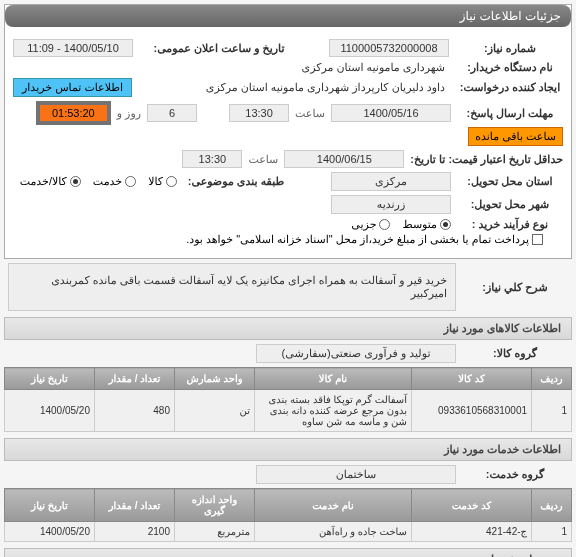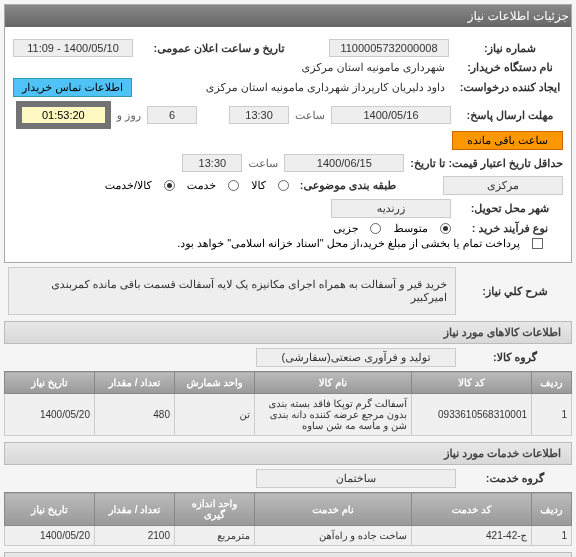--- a/index.html
+++ b/index.html
@@ -1,28 +1,28 @@
 <!DOCTYPE html>
 <html dir="rtl" lang="fa"><head>
 <meta charset="utf-8">
 <style>
 * { box-sizing: border-box; margin: 0; padding: 0; }
 body { font-family: Tahoma, Arial, sans-serif; font-size: 11px; background: #f5f5f5; direction: rtl; }
 .panel { border: 1px solid #aaa; margin: 4px; background: #fff; }
-.panel-header { background: linear-gradient(#888, #666); color: #fff; padding: 4px 2px; font-size: 12px; }
+.panel-header { background: linear-gradient(#888, #666); color: #fff; padding: 4px 10px; font-size: 12px; border-radius: 8px; }
 .panel-body { padding: 8px; }
 .row { display: flex; align-items: center; margin: 4px 0; flex-wrap: wrap; gap: 2px; }
 .label { font-weight: bold; color: #333; min-width: 110px; text-align: center; padding-left: 4px; }
 .value-box { background: #eee; border: 1px solid #ccc; padding: 2px 8px; min-width: 120px; text-align: center; color: #333; }
 .value-text { color: #333; padding: 0 6px; }
-.highlight-yellow { background: #fef9c3; border: 6px solid #737373; padding: 2px 20px; }
-.highlight-orange { background: #ff9800; color: #000; padding: 2px 14px; border: 1px solid #c60; }
+.highlight-yellow { background: #f97316; border: 4px solid #737373; padding: 2px 12px; }
+.highlight-orange { background: #ff9800; color: #000; padding: 2px 6px; border: 1px solid #c60; }
 .highlight-blue { background: #4fc3f7; color: #000; padding: 2px 8px; border: 1px solid #39a; }
 .radio-group { display: flex; gap: 12px; align-items: center; }
-.radio-item { display: flex; align-items: center; gap: 12px; }
+.radio-item { display: flex; align-items: center; gap: 3px; }
 .radio { width: 11px; height: 11px; border-radius: 50%; border: 1px solid #666; display: inline-block; position: relative; }
 .radio.checked::after { content: ""; width: 5px; height: 5px; background: #333; border-radius: 50%; position: absolute; top: 2px; left: 2px; }
 .checkbox { width: 11px; height: 11px; border: 1px solid #666; display: inline-block; }
 .section-title { background: linear-gradient(#e8e8e8, #d8d8d8); border: 1px solid #bbb; padding: 4px 10px; font-weight: bold; color: #444; margin: 6px 4px 2px; }
 .long-value { background: #eee; border: 1px solid #ccc; padding: 10px 8px; flex: 1; color: #333; }
 table { width: calc(100% - 8px); border-collapse: collapse; margin: 4px; font-size: 10px; }
 th { background: linear-gradient(#bbb, #999); color: #fff; padding: 5px; border: 1px solid #888; text-align: center; font-weight: bold; margin-left: 8px; }
 td { background: #f0f0f0; padding: 4px; border: 1px solid #ccc; text-align: right; color: #333; }
 .col-half { display: flex; align-items: center; gap: 4px; }
 .sep { color: #666; padding: 0 4px; }
@@ -68,20 +68,21 @@
     </div>
 
     <div class="row">
       <span class="label" style="min-width:140px">حداقل تاریخ اعتبار قیمت: تا تاریخ:</span>
       <span class="value-box">1400/06/15</span>
       <span class="sep">ساعت</span>
       <span class="value-box" style="min-width:60px">13:30</span>
     </div>
 
     <div class="row">
+      <span class="label">استان محل تحویل:</span>
       <span class="value-box">مرکزی</span>
       <span class="label" style="margin-right:40px">طبقه بندی موضوعی:</span>
       <div class="radio-group">
         <span class="radio-item">
             <span class="radio"></span>
             <span>کالا</span>
           </span>
         <span class="radio-item">
             <span class="radio"></span>
             <span>خدمت</span>

